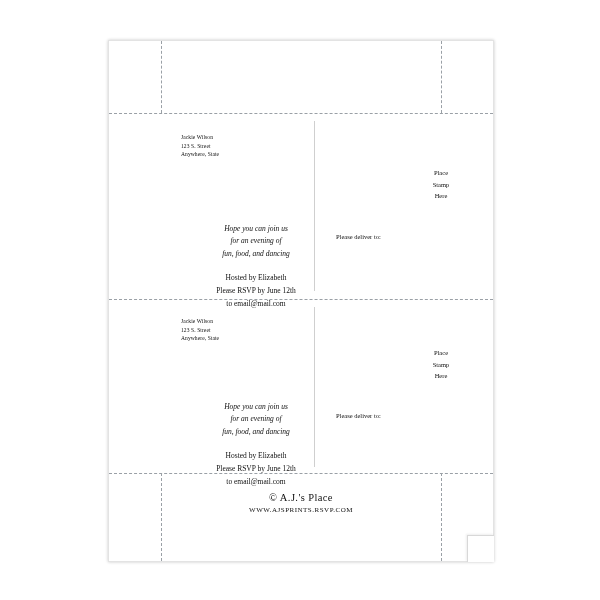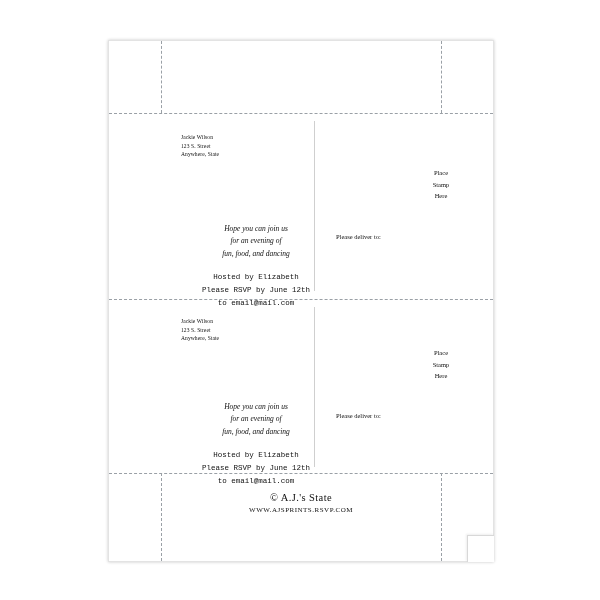--- a/index.html
+++ b/index.html
@@ -85,21 +85,20 @@
     color: #111111;
   }
   .invite-block {
     position: absolute;
     left: 55px;
     width: 160px;
     text-align: center;
     font-size: 7.5px;
     line-height: 1.75;
     color: #111111;
-    font-family: Liberation Mono, monospace;
   }
   .stamp-box {
     position: absolute;
     right: 34px;
     width: 60px;
     text-align: center;
     font-size: 6.5px;
     line-height: 1.8;
     color: #111111;
   }
@@ -196,20 +195,20 @@
       <div class="deliver-to" style="top:113px;">Please deliver to:</div>
 
       <div class="invite-block" style="top:150px;">
         <div>Hosted by Elizabeth</div>
         <div>Please RSVP by June 12th</div>
         <div>to email@mail.com</div>
       </div>
     </div>
 
     <div class="footer" style="top:450px;">
-      <div class="brand">© A.J.'s State</div>
+      <div class="brand">© A.J.'s Place</div>
       <div class="url">WWW.AJSPRINTS.RSVP.COM</div>
     </div>
 
     <div class="dogear"></div>
   </div>
 
 </div>
 
 </body></html>

